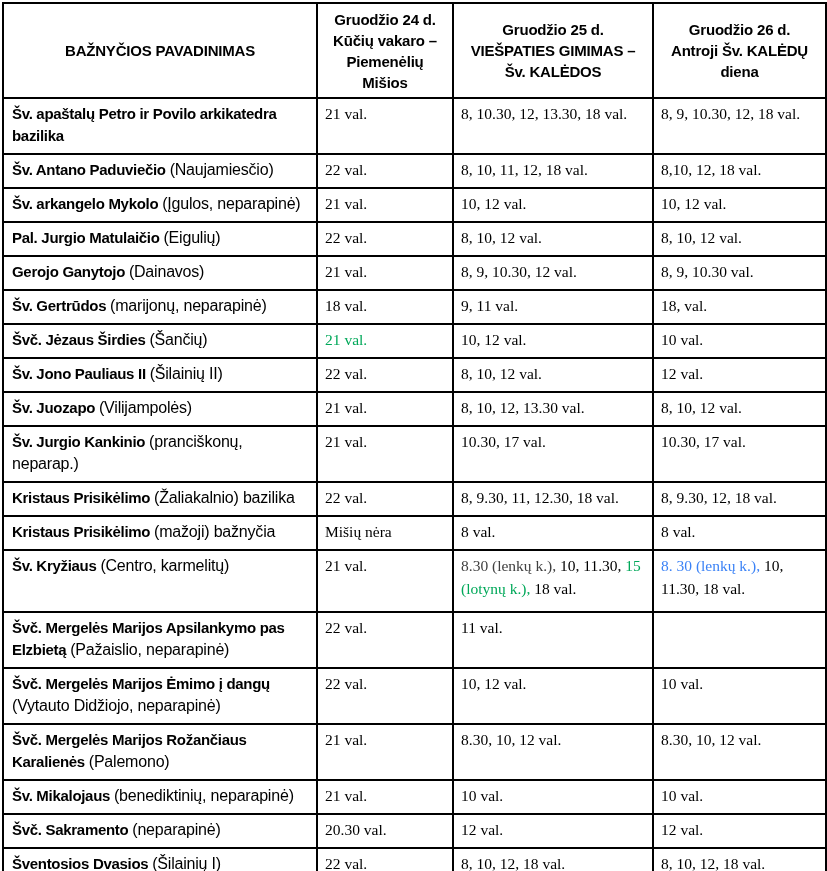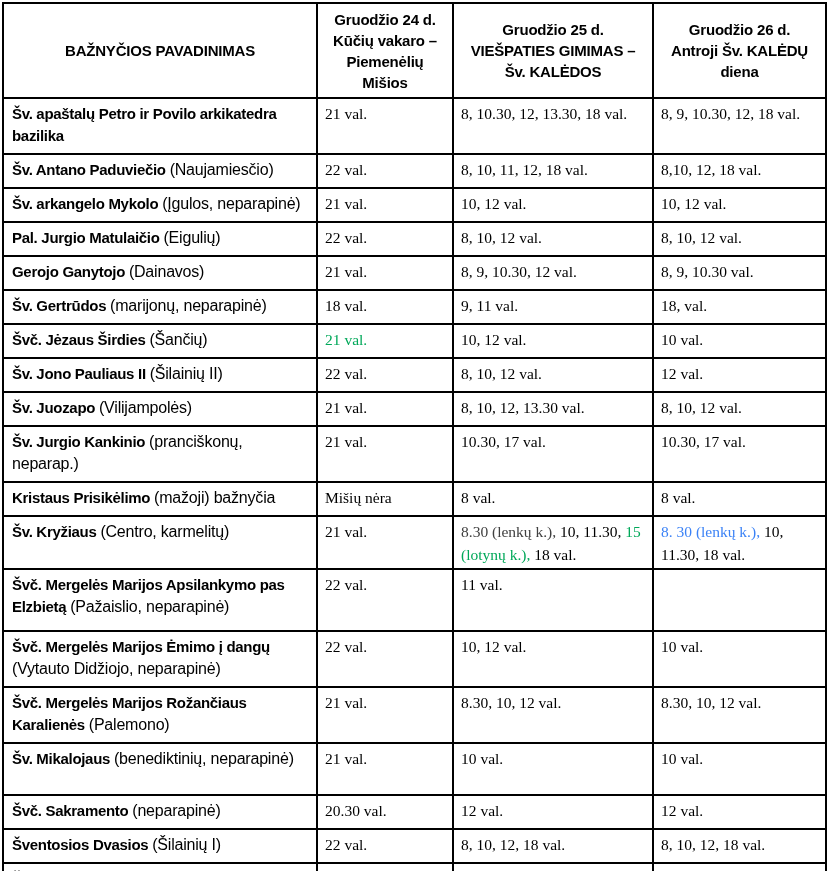--- a/index.html
+++ b/index.html
@@ -162,20 +162,26 @@
           <td class="time-cell"><span>8, 10, 12, 13.30 val.</span></td>
           <td class="time-cell"><span>8, 10, 12 val.</span></td>
         </tr>
         <tr>
           <td class="name-cell"><span>Šv. Jurgio Kankinio</span> <span class="note">(pranciškonų, neparap.)</span></td>
           <td class="time-cell"><span>21 val.</span></td>
           <td class="time-cell"><span>10.30, 17 val.</span></td>
           <td class="time-cell"><span>10.30, 17 val.</span></td>
         </tr>
         <tr>
+          <td class="name-cell"><span>Kristaus Prisikėlimo</span> <span class="note">(Žaliakalnio) bazilika</span></td>
+          <td class="time-cell"><span>22 val.</span></td>
+          <td class="time-cell"><span>8, 9.30, 11, 12.30, 18 val.</span></td>
+          <td class="time-cell"><span>8, 9.30, 12, 18 val.</span></td>
+        </tr>
+        <tr>
           <td class="name-cell"><span>Kristaus Prisikėlimo</span> <span class="note">(mažoji) bažnyčia</span></td>
           <td class="time-cell"><span>Mišių nėra</span></td>
           <td class="time-cell"><span>8 val.</span></td>
           <td class="time-cell"><span>8 val.</span></td>
         </tr>
         <tr>
           <td class="name-cell"><span>Šv. Kryžiaus</span> <span class="note">(Centro, karmelitų)</span></td>
           <td class="time-cell"><span>21 val.</span></td>
           <td class="time-cell"><span style="color: #404040;">8.30 (lenkų k.),</span><span> 10, 11.30, </span><span style="color: rgb(0, 168, 89);">15 (lotynų k.),</span><span> 18 val.</span></td>
           <td class="time-cell"><span style="color: #3b82f6;">8. 30 (lenkų k.),</span><span> 10, 11.30, 18 val.</span></td>

